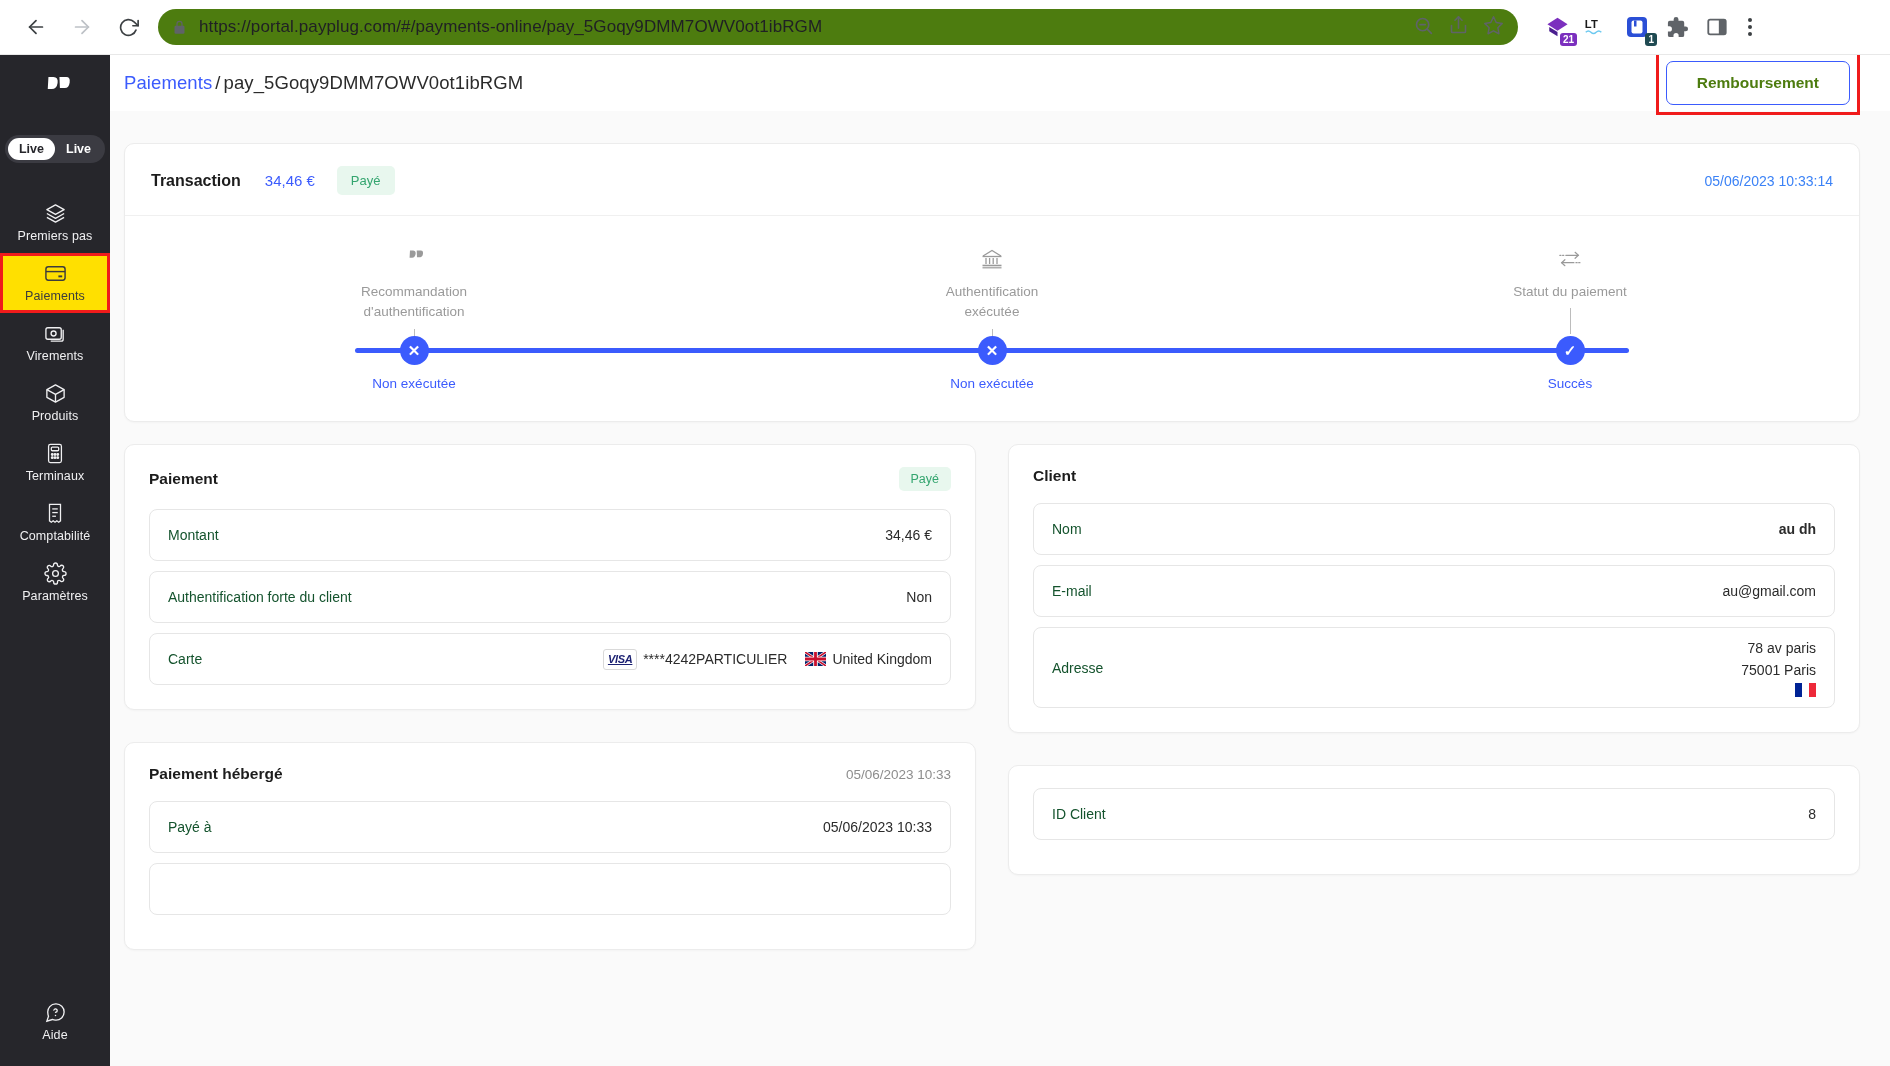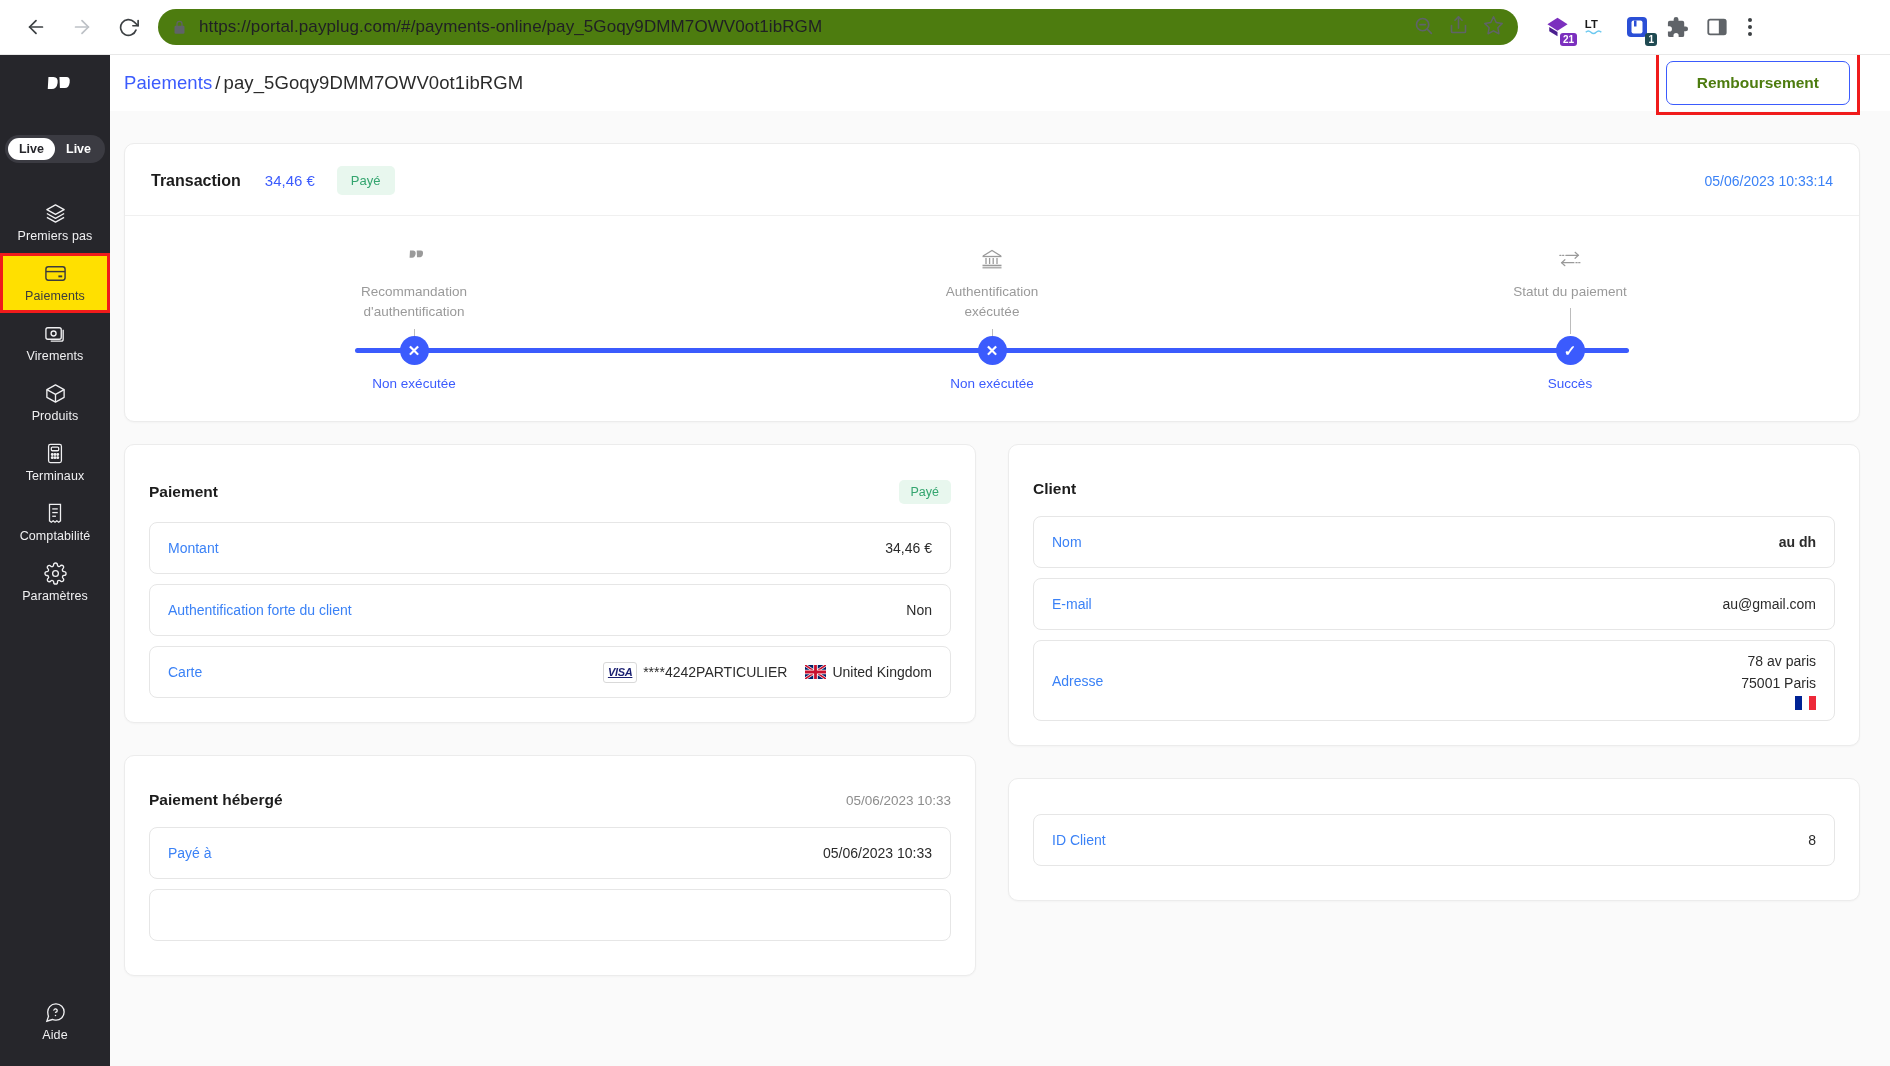--- a/index.html
+++ b/index.html
@@ -171,33 +171,33 @@
     background: #3b5bfd; color: #fff;
     display: flex; align-items: center; justify-content: center;
     font-size: 15px; font-weight: bold; z-index: 2;
   }
   .node-status { margin-top: 11px; font-size: 13.5px; color: #3b5bfd; }
 
   
   .grid { display: flex; gap: 32px; margin-top: 22px; }
   .col { flex: 1; }
 
-  .panel { padding: 35px 24px 24px 24px; }
+  .panel { padding: 22px 24px 24px 24px; }
   .panel-head { display: flex; align-items: center; margin-bottom: 18px; }
   .panel-title { font-size: 15.5px; font-weight: bold; color: #1c1c1c; }
   .panel-head .pill-paid { margin-left: auto; padding: 5px 12px; font-size: 12.5px; }
   .panel-head .head-date { margin-left: auto; font-size: 13.5px; color: #8d8d8d; }
 
   .field {
     border: 1px solid #e6e6e6; border-radius: 8px;
     min-height: 52px; display: flex; align-items: center;
     padding: 10px 18px; margin-bottom: 10px;
   }
   .field.tall { min-height: 66px; }
-  .field .f-label { font-size: 14px; color: #3b82f6; }
+  .field .f-label { font-size: 14px; color: #14532d; }
   .field .f-value {
     margin-left: auto; font-size: 14px; color: #2b2b2b;
     text-align: right; display: flex; align-items: center; gap: 6px;
   }
   .field .f-value.bold { font-weight: bold; }
   .f-value-lines { margin-left: auto; text-align: right; line-height: 1.55; font-size: 14px; color:#2b2b2b;}
 
   .visa-logo {
     display: inline-flex; align-items: center; justify-content: center;
     width: 34px; height: 21px; border: 1px solid #d9d9d9;

